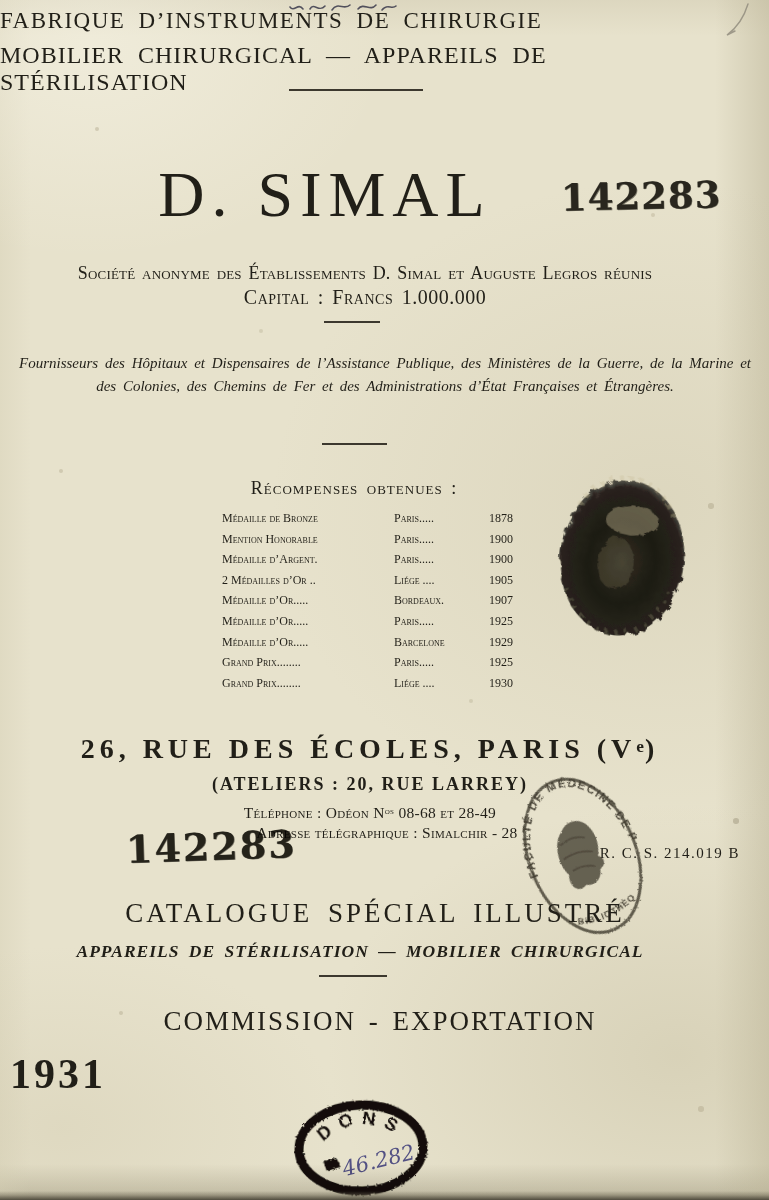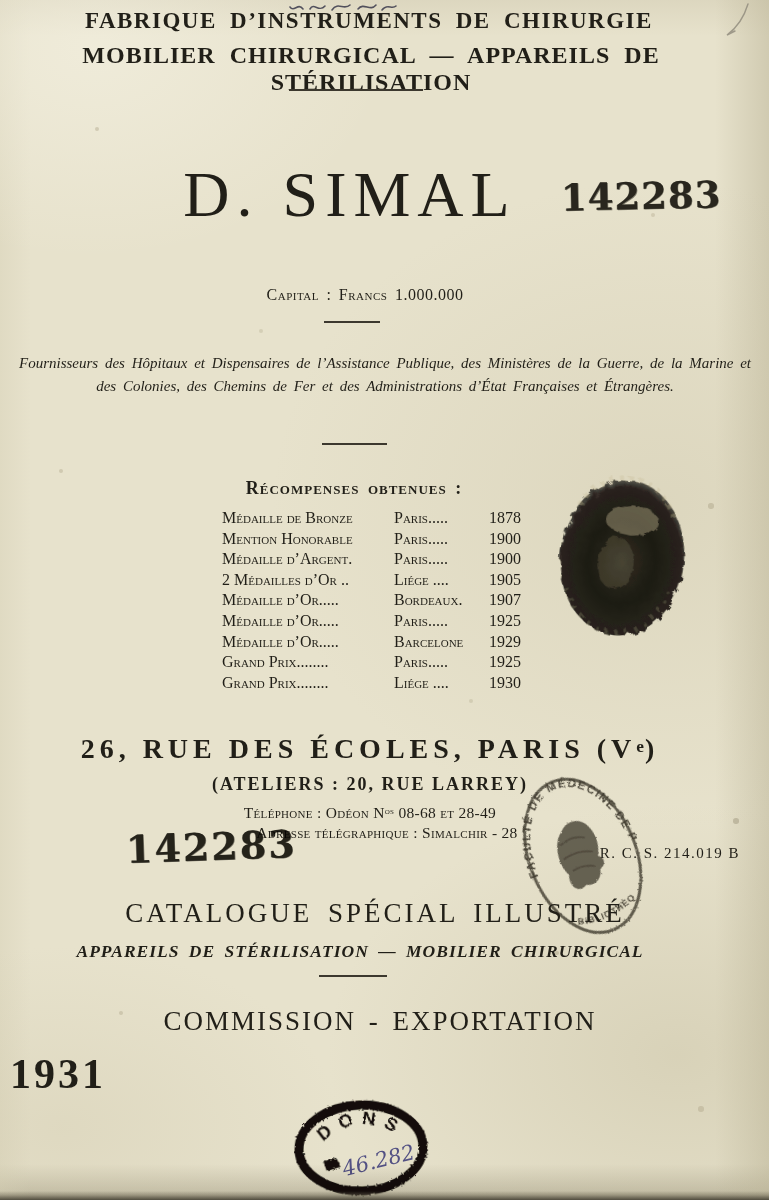--- a/index.html
+++ b/index.html
@@ -29,46 +29,46 @@
       710px 505px 0 2px rgba(130,118,88,.25), 60px 470px 0 1px rgba(140,128,95,.25),
       556px 952px 0 1px rgba(130,118,88,.3), 120px 1012px 0 1px rgba(140,128,95,.25),
       700px 1108px 0 2px rgba(130,118,88,.22), 260px 330px 0 1px rgba(140,128,95,.2),
       470px 700px 0 1px rgba(140,128,95,.2), 735px 820px 0 2px rgba(120,110,82,.3);
   }
 
   .abs { position:absolute; }
   .center-col { left:0; width:730px; text-align:center; }
   .sc { font-variant:small-caps; }
 
-  .header-line1 { top:8px; font-size:23px; letter-spacing:1.5px; word-spacing:6px; font-weight:700; left:0; width:738px; text-align:center; }
-  .header-line2 { top:42px; font-size:24px; letter-spacing:1px; word-spacing:7px; font-weight:700; left:0; width:742px; text-align:center; }
+  .header-line1 { top:8px; font-size:23px; letter-spacing:1.5px; word-spacing:6px; font-weight:400; left:0; width:738px; }
+  .header-line2 { top:42px; font-size:24px; letter-spacing:1px; word-spacing:7px; font-weight:400; left:0; width:742px; }
 
   .divider { position:absolute; height:2px; background:#3c382e; }
   .div1 { top:89px;  left:289px; width:134px; }
   .div2 { top:321px; left:324px; width:56px;  }
   .div3 { top:443px; left:322px; width:65px;  }
   .div4 { top:975px; left:319px; width:68px;  }
 
-  .brand { top:158px; left:0; width:650px; text-align:center; font-size:64px; letter-spacing:7px; font-weight:400;margin-left:25px; }
+  .brand { top:158px; left:0; width:650px; text-align:center; font-size:64px; letter-spacing:7px; font-weight:400; }
 
   .stamp-number { font-family:"DejaVu Serif", serif; font-weight:700; color:#1d1b14;
     text-shadow:0.6px 0.6px 0.4px rgba(29,27,20,.55), -0.5px 0.2px 0 rgba(29,27,20,.4);
     mix-blend-mode:multiply; }
   .stamp-number-top { top:174px; left:561px; font-size:37px; letter-spacing:1px; transform:rotate(-1.2deg); opacity:.93; }
   .stamp-number-mid { top:824px; left:126px; font-size:38px; letter-spacing:2px; transform:rotate(-2deg); opacity:.95; }
 
   .founded { top:241px; font-size:18px; letter-spacing:.5px; word-spacing:3px; }
   .company { top:263px; font-size:18px; letter-spacing:.2px; word-spacing:2px; }
-  .capital { top:286px; font-size:16px; letter-spacing:.5px; word-spacing:3px; }
+  .capital { top:286px; font-size:20px; letter-spacing:.5px; word-spacing:3px; }
 
   .description { top:352px; left:17px; width:736px; text-align:center;
     font-style:italic; font-size:15px; line-height:1.52; word-spacing:3px; }
 
-  .awards-head { top:478px; left:0; width:708px; text-align:center; font-size:18px; letter-spacing:1px; word-spacing:3px;font-weight:bold; }
-  .awards-table { top:508px; left:222px; font-size:16px; }
+  .awards-head { top:478px; left:0; width:708px; text-align:center; font-size:18px; letter-spacing:1px; word-spacing:3px; }
+  .awards-table { top:508px; left:222px; font-size:12px; }
   .award-row { display:flex; line-height:20.6px; }
   .award-name  { width:172px; text-align:left; }
   .award-place { width:95px;  text-align:left; }
   .award-year  { width:52px;  text-align:left; }
 
   .address-main { top:733px; left:0; width:740px; text-align:center; font-size:28px; font-weight:700; letter-spacing:5px; }
   .address-main .sup-e { font-size:62%; vertical-align:6px; letter-spacing:1px; }
   .ateliers { top:774px; left:0; width:740px; text-align:center; font-size:18px; font-weight:700; letter-spacing:2px; }
   .phone    { top:804px; left:0; width:740px; text-align:center; font-size:15.5px; letter-spacing:.3px; }
   .phone .sup { font-size:62%; vertical-align:4px; }
@@ -114,20 +114,21 @@
   </div>
 
   <div class="abs header-line1">FABRIQUE D’INSTRUMENTS DE CHIRURGIE</div>
   <div class="abs header-line2">MOBILIER CHIRURGICAL — APPAREILS DE STÉRILISATION</div>
 
   <div class="divider div1"></div>
 
   <div class="abs brand">D. SIMAL</div>
   <div class="abs stamp-number stamp-number-top">142283</div>
 
+  <div class="abs center-col sc company">Société anonyme des Établissements D. Simal et Auguste Legros réunis</div>
   <div class="abs center-col sc capital">Capital : Francs 1.000.000</div>
 
   <div class="divider div2"></div>
 
   <div class="abs description">Fournisseurs des Hôpitaux et Dispensaires de l’Assistance Publique, des Ministères de la Guerre, de la Marine et des Colonies, des Chemins de Fer et des Administrations d’État Françaises et Étrangères.</div>
 
   <div class="divider div3"></div>
 
   <div class="abs sc awards-head">Récompenses obtenues :</div>
 

